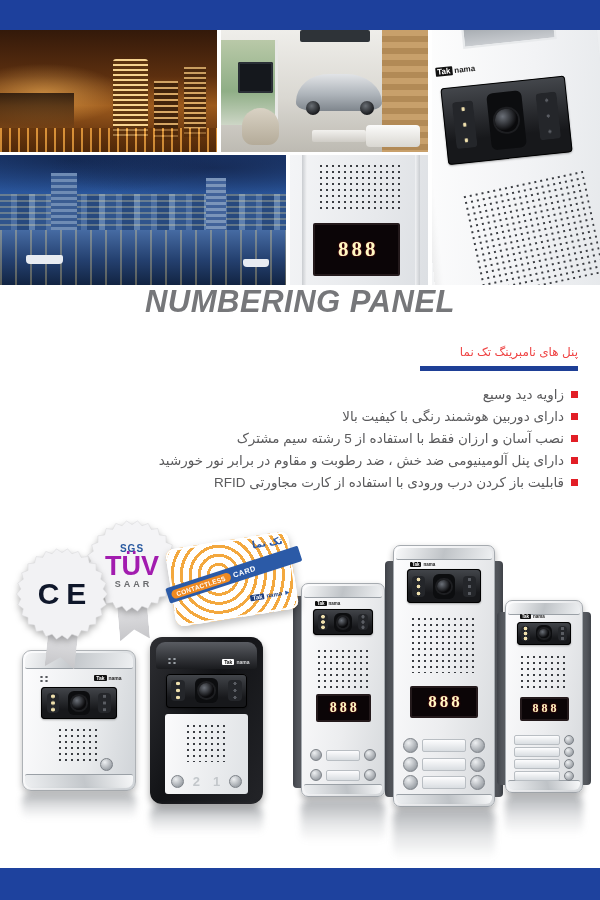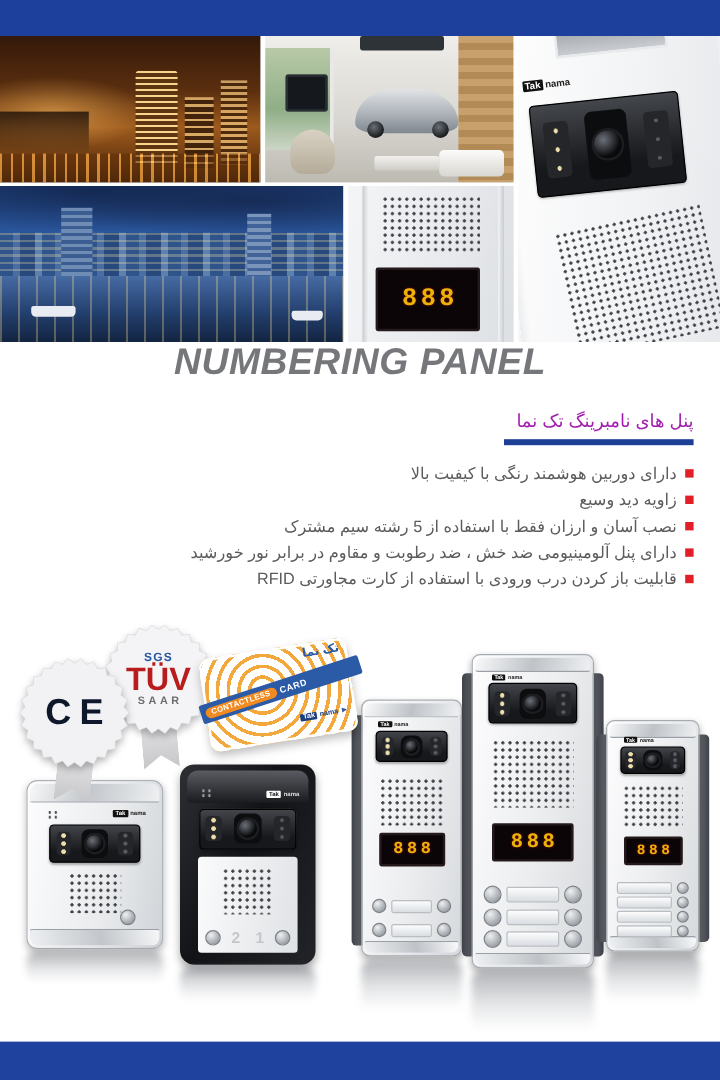--- a/index.html
+++ b/index.html
@@ -61,35 +61,35 @@
   .ph-big .spk{position:absolute;left:22%;top:58%;width:66%;height:36%;transform:rotate(-6deg);}
   .bigdots{background-image:radial-gradient(circle,#26282c 1.8px,rgba(0,0,0,0) 2.2px);background-size:11px 11px;}
 
   
   .titleblock{left:0;top:286px;width:600px;text-align:center;}
   .title{font-size:31px;line-height:31px;font-weight:bold;font-style:italic;color:#76777a;letter-spacing:.5px;}
   .subtitle{font-size:19px;line-height:24px;color:#2453a7;}
 
   
   .features{left:22px;top:342px;width:556px;direction:rtl;text-align:right;}
-  .fa-heading{font-size:15px;color:#a21caf;line-height:20px;}
+  .fa-heading{font-size:12px;color:#ef4444;line-height:20px;}
   .fa-underline{width:158px;height:5px;background:#1e3f96;margin-top:4px;}
   .fa-list{list-style:none;margin:13px 0 0 0;padding:0;}
   .fa-list li{font-size:13.5px;line-height:22px;color:#5b5b5d;}
   .fa-list .sq{display:inline-block;width:7px;height:7px;background:#e21e26;margin-left:7px;vertical-align:1px;}
 
   
   .badge{position:absolute;}
   .badge svg{filter:drop-shadow(0 3px 3px rgba(0,0,0,.28));}
   .badge .txt{position:absolute;left:0;top:0;width:100%;height:100%;display:flex;flex-direction:column;align-items:center;justify-content:center;}
   .badge-tuv{left:86px;top:520px;width:92px;height:92px;z-index:2;}
   .badge-ce{left:16px;top:548px;width:92px;height:92px;z-index:3;}
   .ce-label{font-size:30px;font-weight:600;color:#0f172a;letter-spacing:7px;text-indent:7px;}
   .tuv-sgs{font-size:10px;font-weight:bold;color:#27589f;letter-spacing:1px;}
-  .tuv-main{font-size:27px;font-weight:900;color:#b91c1c;line-height:25px;}
+  .tuv-main{font-size:27px;font-weight:900;color:#a21caf;line-height:25px;}
   .tuv-saar{font-size:9px;font-weight:bold;color:#6a6b6e;letter-spacing:3px;text-indent:3px;}
   .ribbon{position:absolute;width:30px;height:48px;background:linear-gradient(180deg,#ececee,#c6c6c9);clip-path:polygon(0 0,100% 0,100% 100%,50% 78%,0 100%);z-index:1;}
   .ribbon-ce{left:47px;top:620px;transform:rotate(6deg);}
   .ribbon-tuv{left:118px;top:592px;transform:rotate(-5deg);}
 
   
   .card{left:170px;top:540px;width:124px;height:78px;transform:rotate(-9deg);background:
         repeating-radial-gradient(circle at 40% 42%,#f3a83e 0 3px,#ffffff 3px 9px);
         border-radius:8px;box-shadow:0 4px 8px rgba(0,0,0,.25),inset 0 0 0 2px #fff;z-index:4;}
   .card .band{position:absolute;left:-5px;top:34%;width:112%;height:16px;background:#2b5aa7;transform:rotate(-9deg);display:flex;align-items:center;gap:3px;padding:0 4px;box-sizing:border-box;border-radius:2px;}
@@ -104,21 +104,21 @@
   .takbar{display:inline-flex;align-items:center;gap:2px;font-weight:bold;}
   .takbar .bx{background:#111;color:#fff;padding:0 2px;border-radius:1px;}
   .takbar .nm{color:#222;}
   .cam{background:linear-gradient(180deg,#44474c 0%,#17181b 70%);border-radius:4px;display:flex;align-items:center;justify-content:space-between;padding:0 5%;box-sizing:border-box;box-shadow:inset 0 0 0 1px #000,0 1px 2px rgba(0,0,0,.3);}
   .cam .led{width:20%;height:62%;background:#24262a;border-radius:4px;background-image:radial-gradient(circle,#efe0ad 1.7px,rgba(0,0,0,0) 2.1px);background-size:100% 33.4%;}
   .cam .led.dark{background-image:radial-gradient(circle,#5a5d63 1.4px,rgba(0,0,0,0) 1.8px);}
   .cam .lens{width:34%;height:74%;background:#0c0d0f;border-radius:6px;display:flex;align-items:center;justify-content:center;}
   .cam .lens i{display:block;width:62%;aspect-ratio:1;border-radius:50%;background:radial-gradient(circle at 35% 32%,#6b7078,#0a0a0c 65%);box-shadow:0 0 0 2px #1d1e21;}
   .spk{background-image:radial-gradient(circle,#3b3e43 1.1px,rgba(0,0,0,0) 1.5px);background-size:6px 6px;}
   .disp{background:#0b0507;border:2px solid #241a1c;border-radius:2px;display:flex;align-items:center;justify-content:center;}
-  .digits{font-family:Liberation Mono, monospace;font-weight:bold;color:#eab308;letter-spacing:3px;text-indent:3px;text-shadow:0 0 2px rgba(180,10,20,.8);}
+  .digits{font-family:Liberation Serif, serif;font-weight:bold;color:#fef9c3;letter-spacing:3px;text-indent:3px;text-shadow:0 0 2px rgba(180,10,20,.8);}
   .row{display:flex;align-items:center;gap:4px;}
   .btn{border-radius:50%;background:radial-gradient(circle at 35% 30%,#eef0f2,#9ba0a6 75%);border:1px solid #7d8288;box-sizing:border-box;}
   .lbl{flex:1;background:linear-gradient(#fdfdfe,#d9dde1);border:1px solid #b9bec3;border-radius:2px;}
   .refl{background:linear-gradient(180deg,rgba(84,90,98,.45),rgba(110,116,124,.18) 55%,rgba(255,255,255,0));filter:blur(3px);border-radius:8px;}
 
   
   .dpw{left:22px;top:650px;width:114px;height:141px;background:linear-gradient(100deg,#fdfdfe 0%,#e9ebed 60%,#cfd3d7 100%);border:1px solid #aeb2b6;border-radius:9px;box-shadow:0 3px 6px rgba(0,0,0,.25);box-sizing:border-box;}
   .dpw .bevT{position:absolute;left:2px;right:2px;top:2px;height:15px;background:linear-gradient(105deg,#f6f7f8 0%,#c3c7cb 45%,#eef0f2 100%);border-radius:7px 7px 2px 2px;border-bottom:1px solid #9aa0a6;}
   .dpw .bevB{position:absolute;left:2px;right:2px;bottom:2px;height:13px;background:linear-gradient(75deg,#eef0f2 0%,#c3c7cb 55%,#f6f7f8 100%);border-radius:2px 2px 7px 7px;border-top:1px solid #9aa0a6;}
   .dpw .logo{position:absolute;right:12%;top:17%;font-size:5px;}
@@ -252,22 +252,22 @@
   </div>
 
   <div class="abs titleblock">
     <div class="title">NUMBERING PANEL</div>
   </div>
 
   <div class="abs features" dir="rtl">
     <div class="fa-heading">پنل های نامبرینگ تک نما</div>
     <div class="fa-underline"></div>
     <ul class="fa-list">
+      <li><span class="sq"></span><span>زاویه دید وسیع</span></li>
       <li><span class="sq"></span><span>دارای دوربین هوشمند رنگی با کیفیت بالا</span></li>
-      <li><span class="sq"></span><span>زاویه دید وسیع</span></li>
       <li><span class="sq"></span><span>نصب آسان و ارزان فقط با استفاده از 5 رشته سیم مشترک</span></li>
       <li><span class="sq"></span><span>دارای پنل آلومینیومی ضد خش ، ضد رطوبت و مقاوم در برابر نور خورشید</span></li>
       <li><span class="sq"></span><span>قابلیت باز کردن درب ورودی با استفاده از کارت مجاورتی RFID</span></li>
     </ul>
   </div>
 
   <div class="abs ribbon ribbon-tuv"></div>
   <div class="abs badge badge-tuv">
     <svg width="92" height="92" viewBox="0 0 100 100">
       <polygon class="rosette-shape" fill="#f4f4f6" stroke="#d8d8db" stroke-width="0.6" points="99.5,50.0 94.7,55.4 98.1,61.8 92.1,66.0 93.8,73.0 87.0,75.6 87.1,82.8 79.8,83.7 78.1,90.7 70.9,89.8 67.6,96.3 60.8,93.7 56.0,99.1 50.0,95.0 44.0,99.1 39.2,93.7 32.4,96.3 29.1,89.8 21.9,90.7 20.2,83.7 12.9,82.8 13.0,75.6 6.2,73.0 7.9,66.0 1.9,61.8 5.3,55.4 0.5,50.0 5.3,44.6 1.9,38.2 7.9,34.0 6.2,27.0 13.0,24.4 12.9,17.2 20.2,16.3 21.9,9.3 29.1,10.2 32.4,3.7 39.2,6.3 44.0,0.9 50.0,5.0 56.0,0.9 60.8,6.3 67.6,3.7 70.9,10.2 78.1,9.3 79.8,16.3 87.1,17.2 87.0,24.4 93.8,27.0 92.1,34.0 98.1,38.2 94.7,44.6"></polygon>

